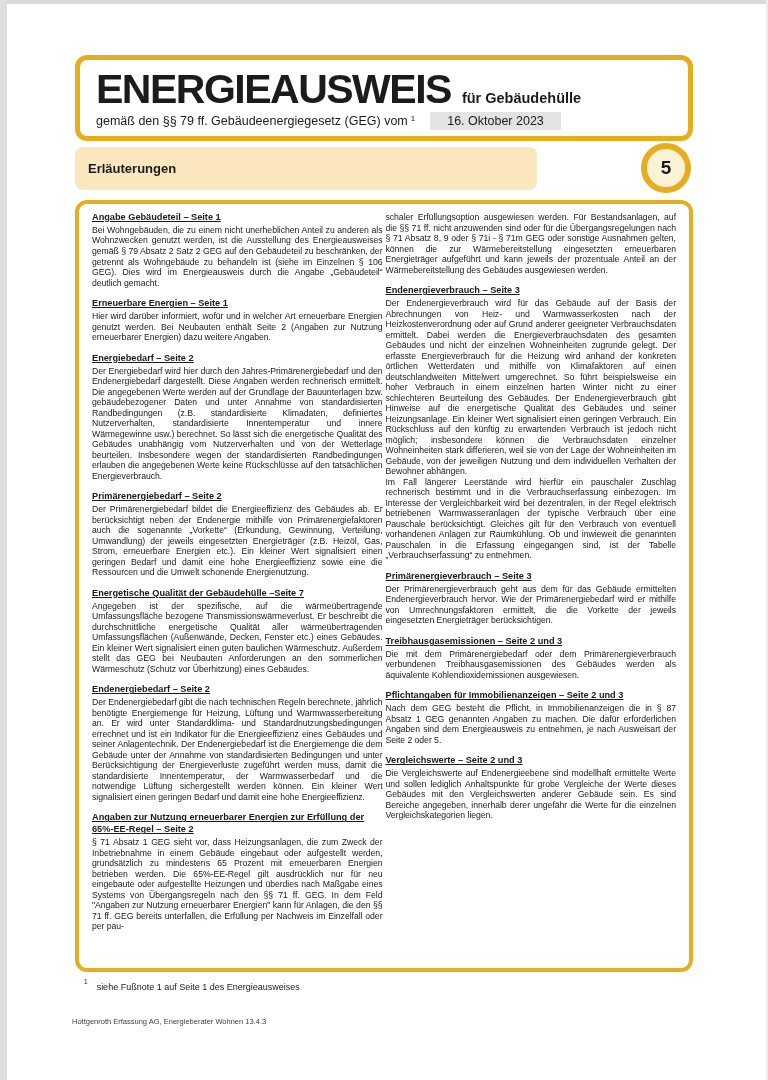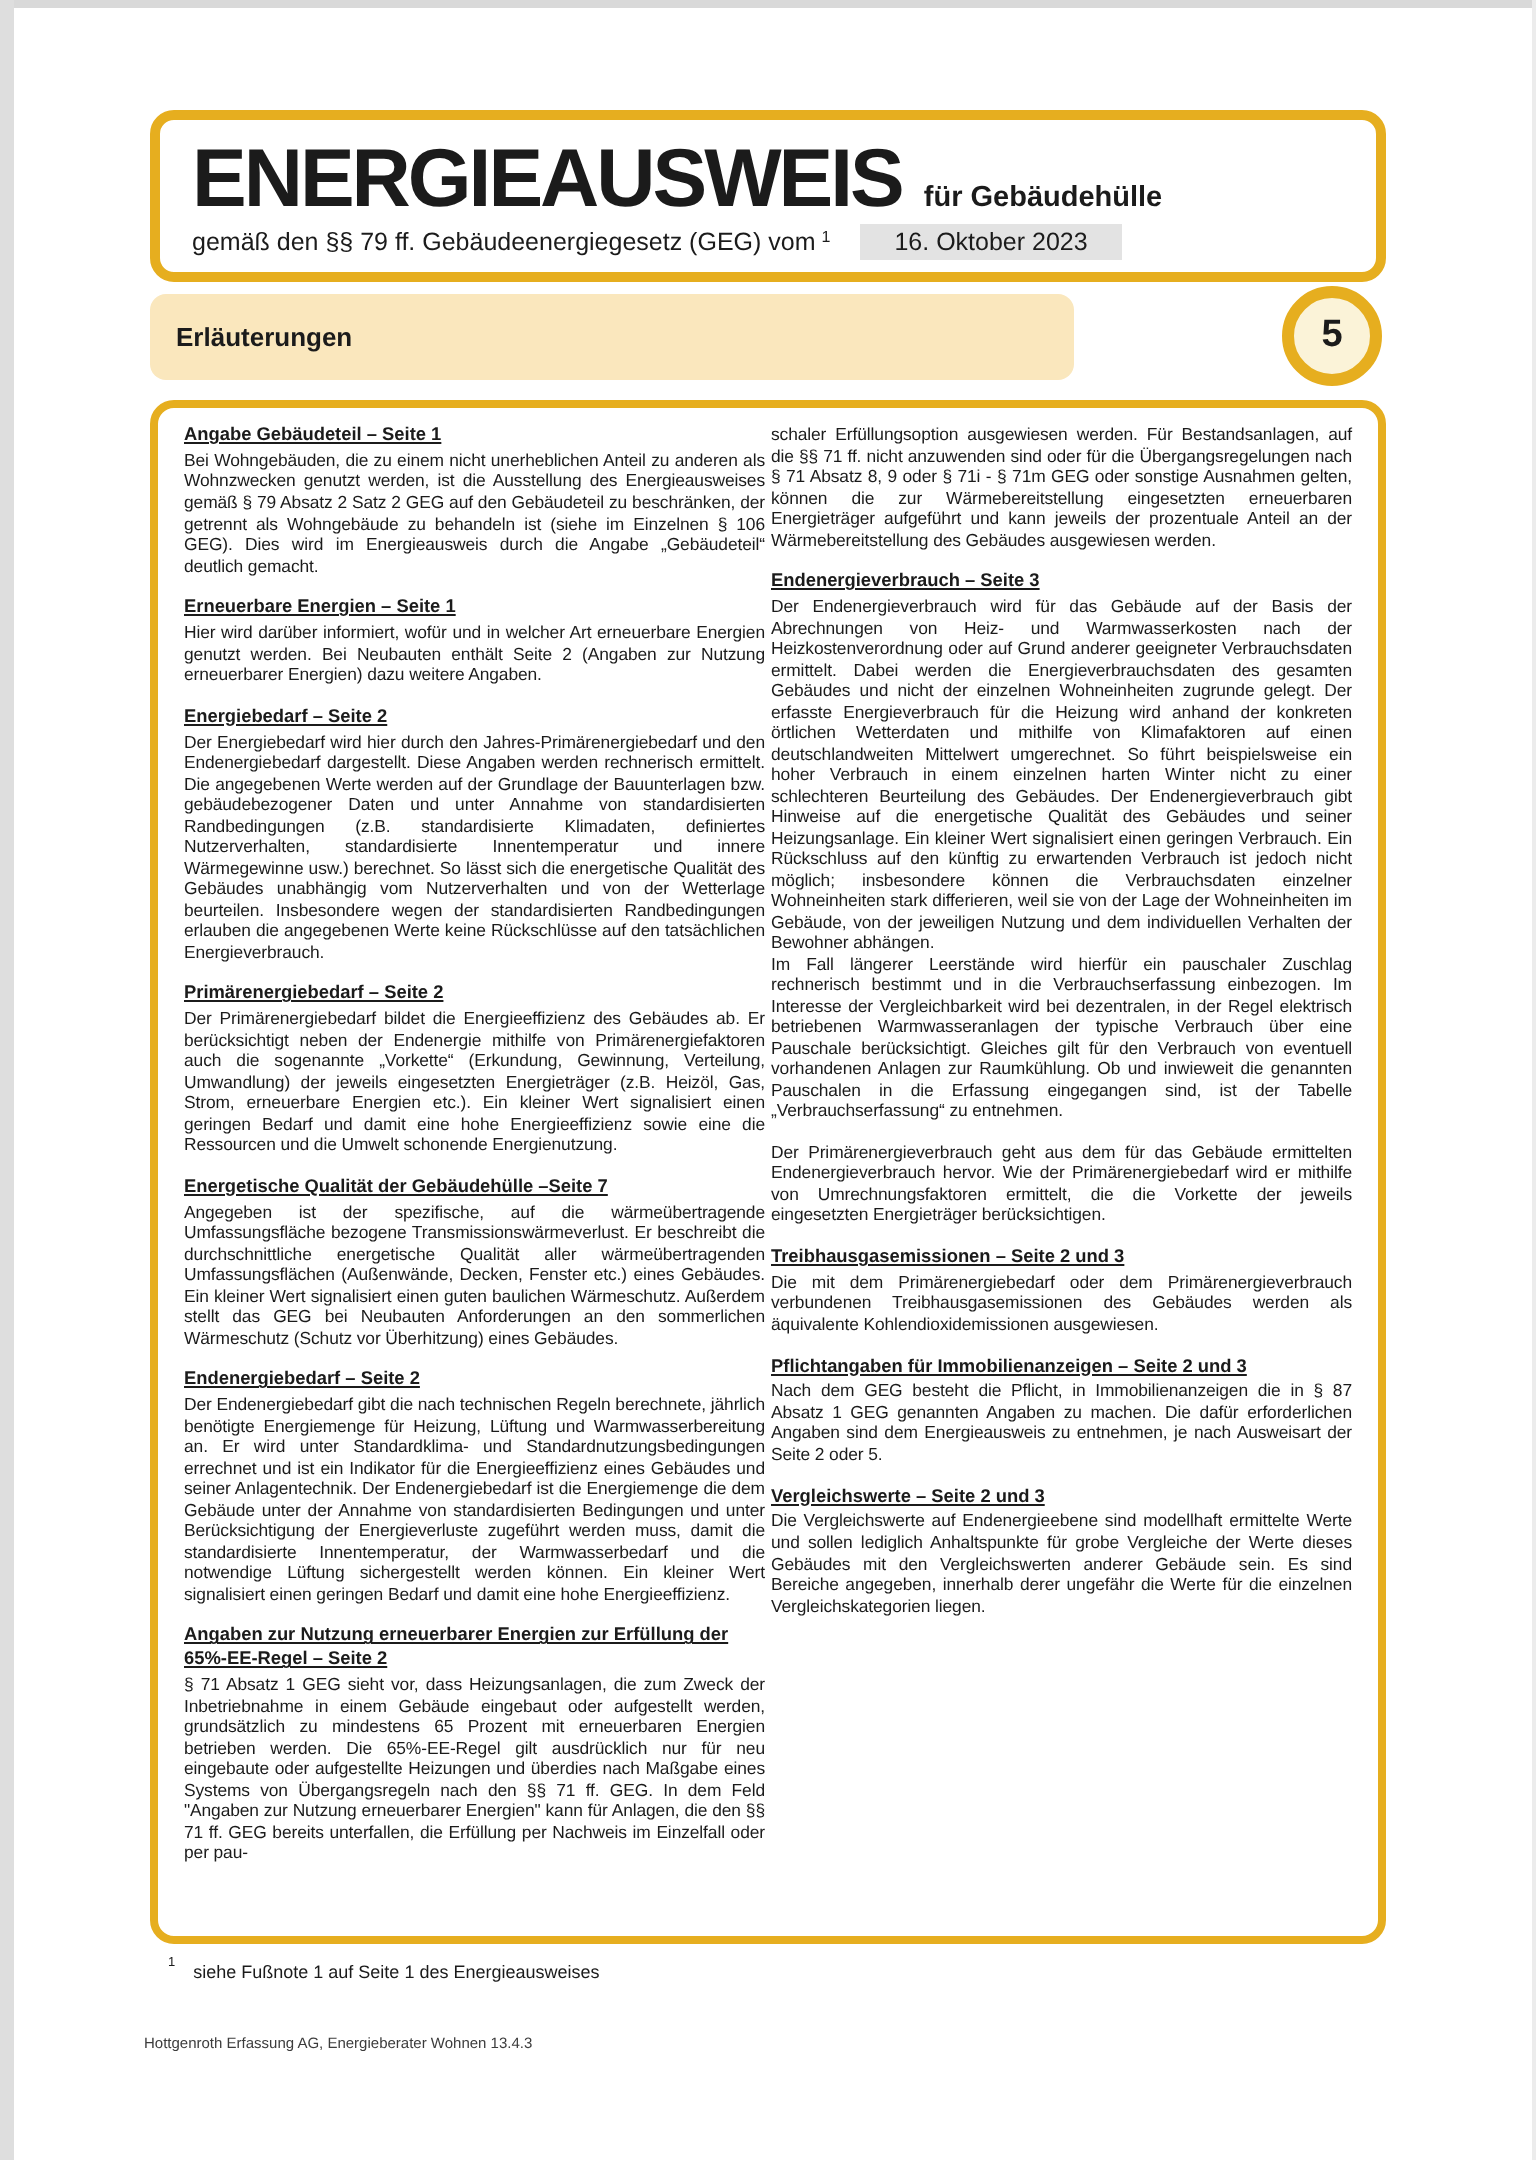--- a/index.html
+++ b/index.html
@@ -125,20 +125,21 @@
   <div class="col">
     <div class="sec">
       <p class="sec-b">schaler Erfüllungsoption ausgewiesen werden. Für Bestandsanlagen, auf die §§ 71 ff. nicht anzuwenden sind oder für die Übergangsregelungen nach § 71 Absatz 8, 9 oder § 71i - § 71m GEG oder sonstige Ausnahmen gelten, können die zur Wärmebereitstellung eingesetzten erneuerbaren Energieträger aufgeführt und kann jeweils der prozentuale Anteil an der Wärmebereitstellung des Gebäudes ausgewiesen werden.</p>
     </div>
     <div class="sec">
       <div class="sec-h">Endenergieverbrauch – Seite 3</div>
       <p class="sec-b">Der Endenergieverbrauch wird für das Gebäude auf der Basis der Abrechnungen von Heiz- und Warmwasserkosten nach der Heizkostenverordnung oder auf Grund anderer geeigneter Verbrauchsdaten ermittelt. Dabei werden die Energieverbrauchsdaten des gesamten Gebäudes und nicht der einzelnen Wohneinheiten zugrunde gelegt. Der erfasste Energieverbrauch für die Heizung wird anhand der konkreten örtlichen Wetterdaten und mithilfe von Klimafaktoren auf einen deutschlandweiten Mittelwert umgerechnet. So führt beispielsweise ein hoher Verbrauch in einem einzelnen harten Winter nicht zu einer schlechteren Beurteilung des Gebäudes. Der Endenergieverbrauch gibt Hinweise auf die energetische Qualität des Gebäudes und seiner Heizungsanlage. Ein kleiner Wert signalisiert einen geringen Verbrauch. Ein Rückschluss auf den künftig zu erwartenden Verbrauch ist jedoch nicht möglich; insbesondere können die Verbrauchsdaten einzelner Wohneinheiten stark differieren, weil sie von der Lage der Wohneinheiten im Gebäude, von der jeweiligen Nutzung und dem individuellen Verhalten der Bewohner abhängen.</p>
       <p class="sec-b">Im Fall längerer Leerstände wird hierfür ein pauschaler Zuschlag rechnerisch bestimmt und in die Verbrauchserfassung einbezogen. Im Interesse der Vergleichbarkeit wird bei dezentralen, in der Regel elektrisch betriebenen Warmwasseranlagen der typische Verbrauch über eine Pauschale berücksichtigt. Gleiches gilt für den Verbrauch von eventuell vorhandenen Anlagen zur Raumkühlung. Ob und inwieweit die genannten Pauschalen in die Erfassung eingegangen sind, ist der Tabelle „Verbrauchserfassung“ zu entnehmen.</p>
     </div>
     <div class="sec">
+      <div class="sec-h">Primärenergieverbrauch – Seite 3</div>
       <p class="sec-b">Der Primärenergieverbrauch geht aus dem für das Gebäude ermittelten Endenergieverbrauch hervor. Wie der Primärenergiebedarf wird er mithilfe von Umrechnungsfaktoren ermittelt, die die Vorkette der jeweils eingesetzten Energieträger berücksichtigen.</p>
     </div>
     <div class="sec">
       <div class="sec-h">Treibhausgasemissionen – Seite 2 und 3</div>
       <p class="sec-b">Die mit dem Primärenergiebedarf oder dem Primärenergieverbrauch verbundenen Treibhausgasemissionen des Gebäudes werden als äquivalente Kohlendioxidemissionen ausgewiesen.</p>
     </div>
     <div class="sec">
       <div class="sec-h">Pflichtangaben für Immobilienanzeigen – Seite 2 und 3</div>
       <p class="sec-b">Nach dem GEG besteht die Pflicht, in Immobilienanzeigen die in § 87 Absatz 1 GEG genannten Angaben zu machen. Die dafür erforderlichen Angaben sind dem Energieausweis zu entnehmen, je nach Ausweisart der Seite 2 oder 5.</p>
     </div>

